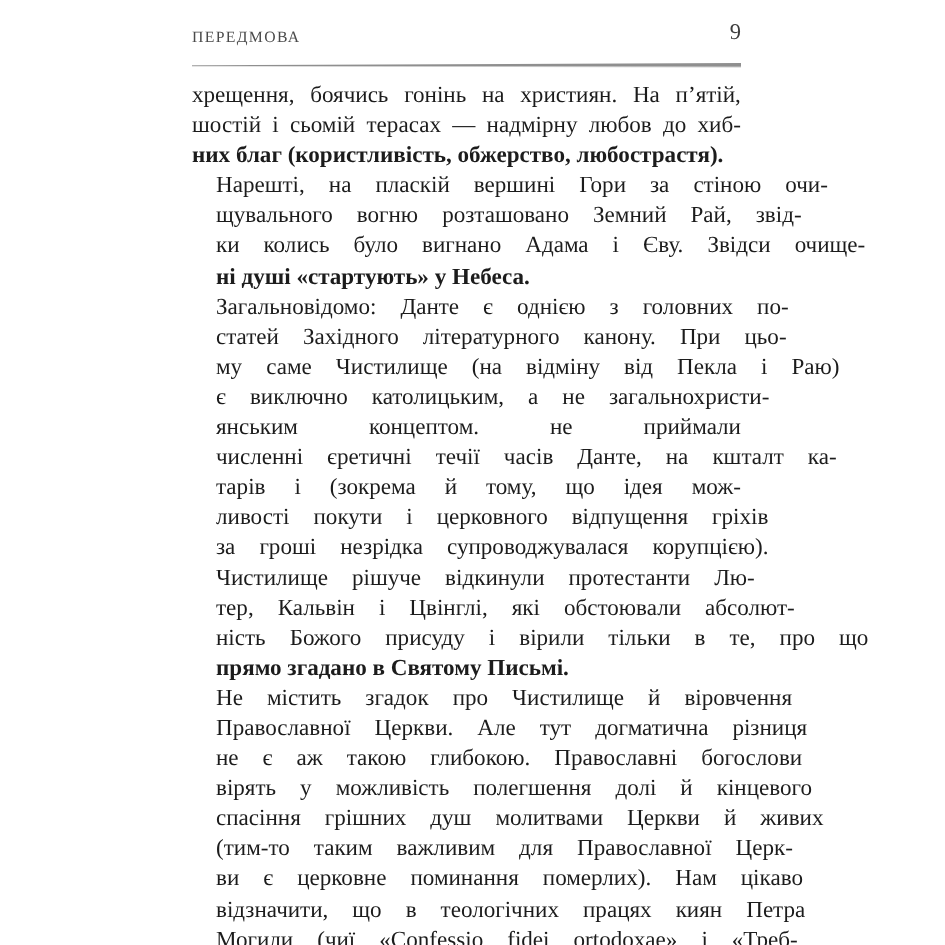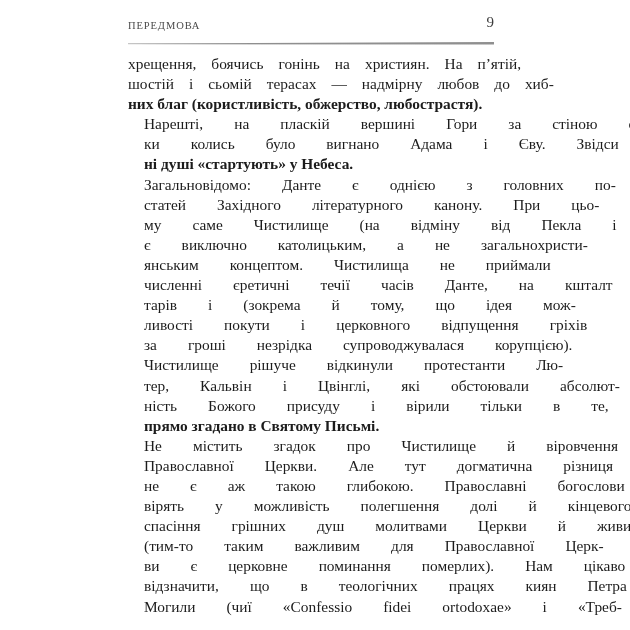--- a/index.html
+++ b/index.html
@@ -77,21 +77,20 @@
     text-justify: inter-word;
     color: #1c1c1c;
     hyphens: manual;
   }
   .para.indent {
     text-indent: 16px;
   }
   .para .ln {
     display: block;
     white-space: nowrap;
-    gap: 15px;
   }
   
   .para .ln.j {
     display: flex;
     justify-content: space-between;
   }
   .para .ln.j > span { white-space: pre; }
   .para .ln.last { display: block; font-weight: bold; }
   .latin {
     font-family: "Liberation Serif", "DejaVu Serif", serif;
@@ -145,20 +144,28 @@
             <span>Нарешті,</span>
             <span>на</span>
             <span>пласкій</span>
             <span>вершині</span>
             <span>Гори</span>
             <span>за</span>
             <span>стіною</span>
             <span>очи-</span>
           </span>
         <span class="ln j">
+            <span>щувального</span>
+            <span>вогню</span>
+            <span>розташовано</span>
+            <span>Земний</span>
+            <span>Рай,</span>
+            <span>звід-</span>
+          </span>
+        <span class="ln j">
             <span>ки</span>
             <span>колись</span>
             <span>було</span>
             <span>вигнано</span>
             <span>Адама</span>
             <span>і</span>
             <span>Єву.</span>
             <span>Звідси</span>
             <span>очище-</span>
           </span>
@@ -198,21 +205,20 @@
             <span>є</span>
             <span>виключно</span>
             <span>католицьким,</span>
             <span>а</span>
             <span>не</span>
             <span>загальнохристи-</span>
           </span>
         <span class="ln j">
             <span>янським</span>
             <span>концептом.</span>
-            <span>Чистилища</span>
             <span>не</span>
             <span>приймали</span>
           </span>
         <span class="ln j">
             <span>численні</span>
             <span>єретичні</span>
             <span>течії</span>
             <span>часів</span>
             <span>Данте,</span>
             <span>на</span>

